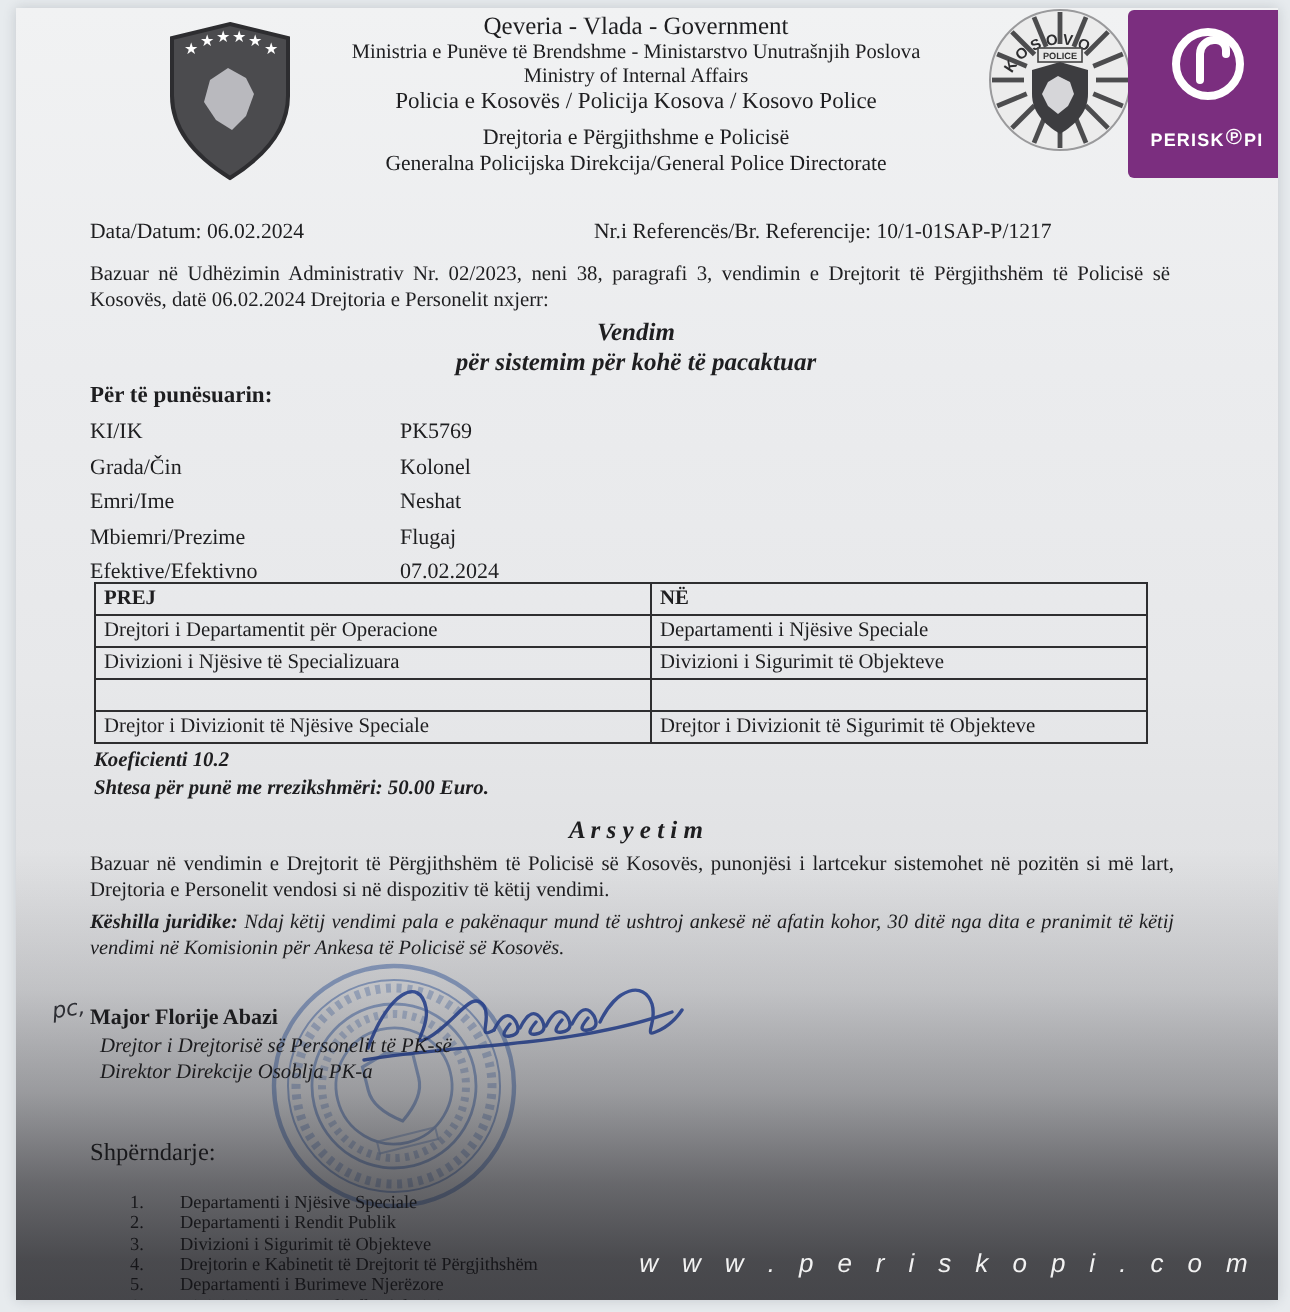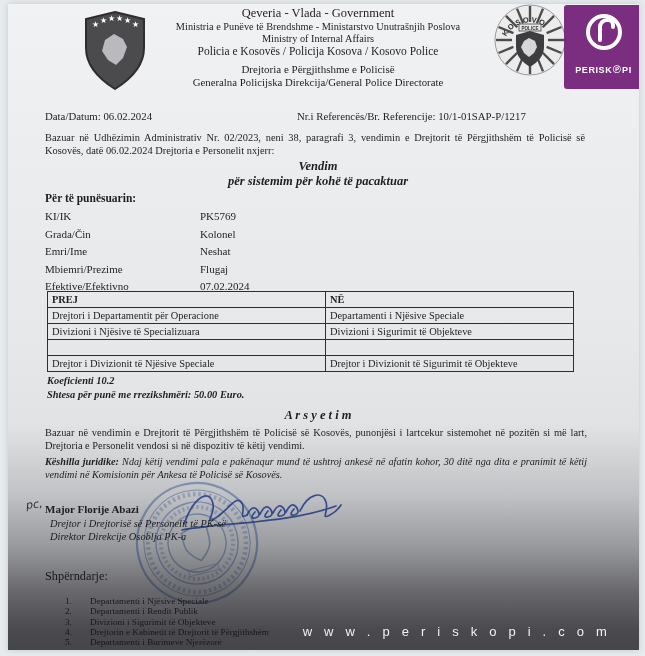--- a/index.html
+++ b/index.html
@@ -46,22 +46,22 @@
   table.ttable tr.hd td{font-weight:bold;}
   .note{font-size:10.4px;font-style:italic;font-weight:bold;}
   .legal{font-size:10.2px;font-style:italic;text-align:justify;line-height:1.25;}
   .signame{font-size:11px;font-weight:bold;}
   .sigtitle{font-size:10.4px;font-style:italic;line-height:1.25;}
   .hand{font-size:11px;font-style:italic;color:#33343a;transform:rotate(-8deg);font-family:"DejaVu Sans",sans-serif;}
   .dist-title{font-size:12.3px;}
   .dist{left:57px;top:592px;width:360px;font-size:9.2px;line-height:10.35px;}
   .ditem{display:flex;}
   .dnum{width:25px;flex:none;}
-  .footer-url{right:28px;top:620px;color:#f2f2f2;font-family:"Liberation Sans","DejaVu Sans",sans-serif;
-    font-size:13px;letter-spacing:4.2px;z-index:6;}
+  .footer-url{right:11px;top:620px;color:#f2f2f2;font-family:"Liberation Sans","DejaVu Sans",sans-serif;
+    font-size:13px;letter-spacing:4.2px;z-index:6;font-style:italic;}
   .z1{z-index:1}.z2{z-index:2}
 </style>
 </head>
 <body>
 
 <div class="doc">
 
   <svg class="abs z1" style="left:70px;top:4px;" width="74" height="86" viewBox="0 0 74 86">
     <path d="M37 4 L66 11 V40 C66 58 53 71 37 81 C21 71 8 58 8 40 V11 Z" fill="#4b4b4e" stroke="#2d2d30" stroke-width="2"></path>
     <text x="14" y="19" font-size="8" fill="#fff">★</text>

